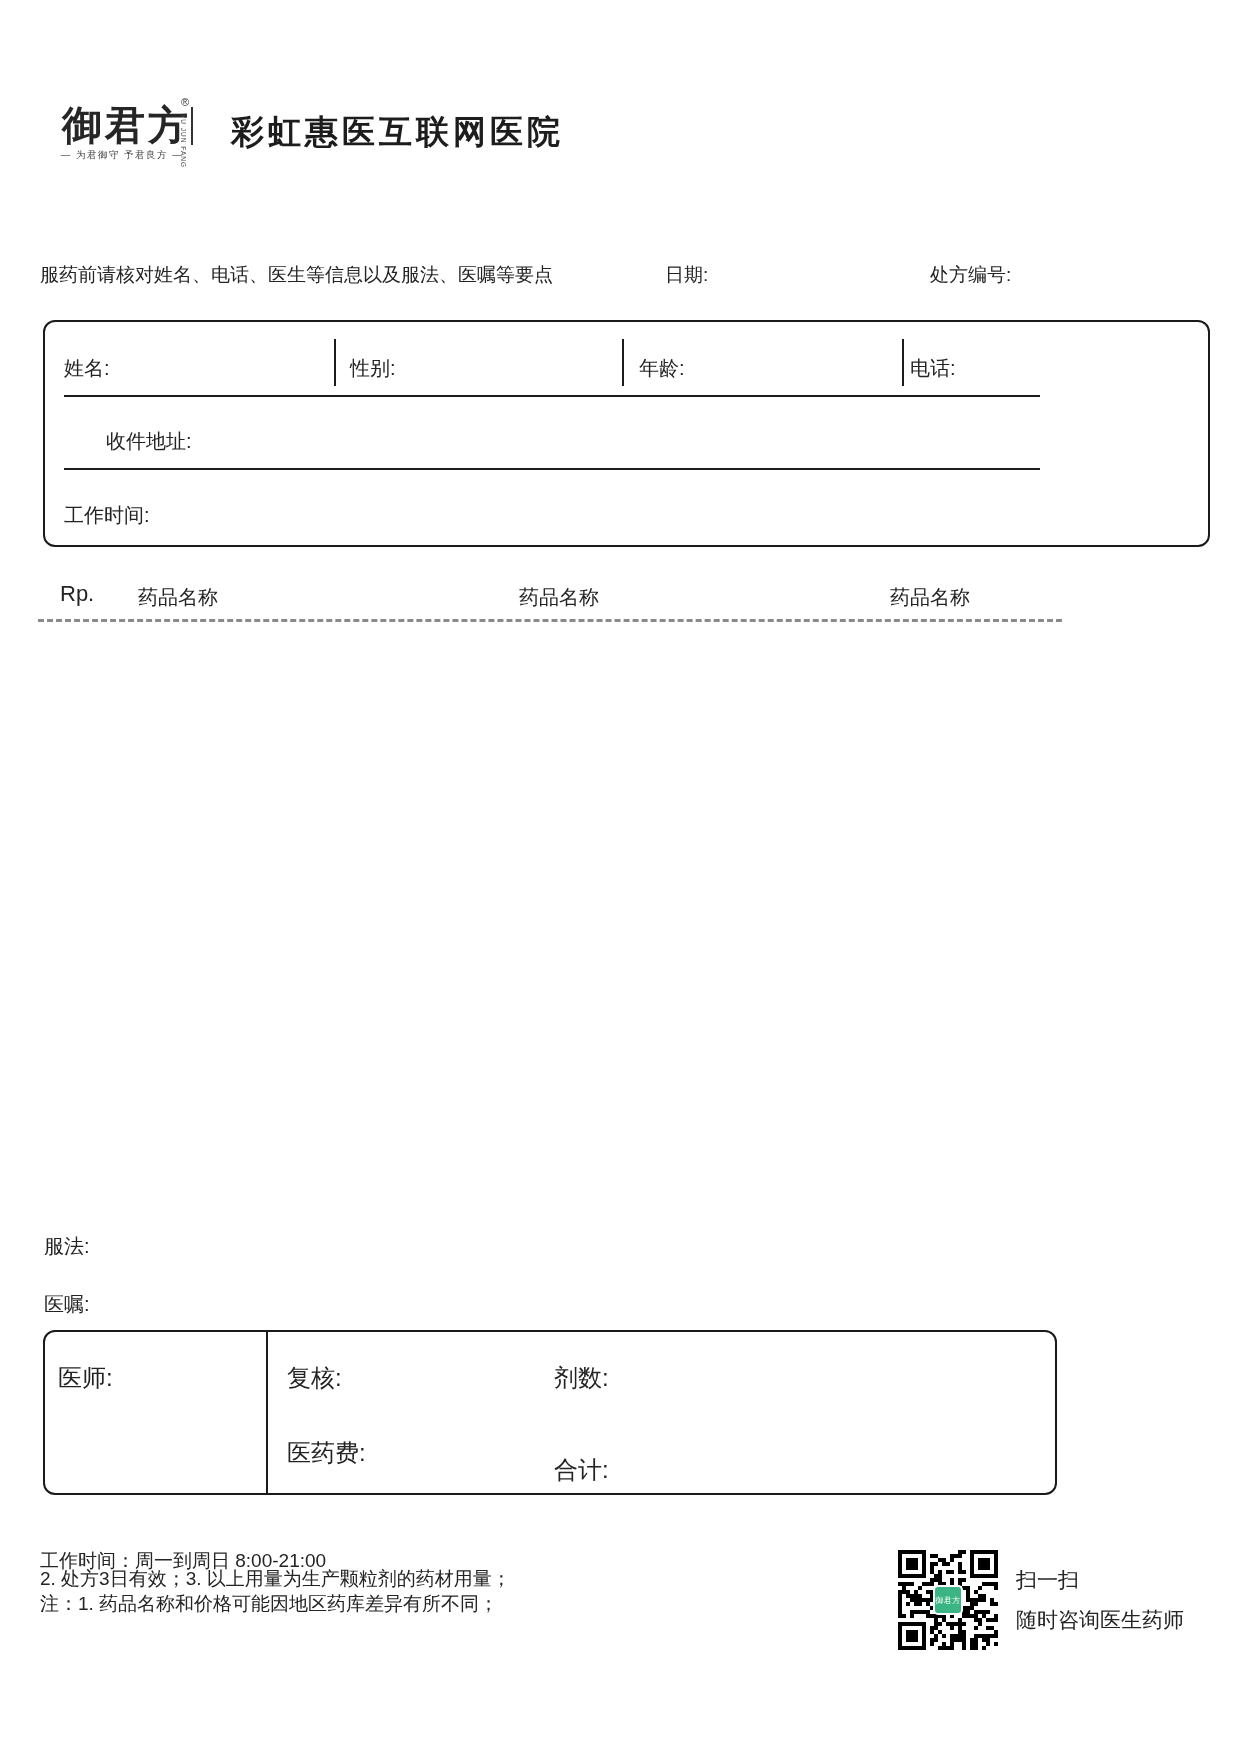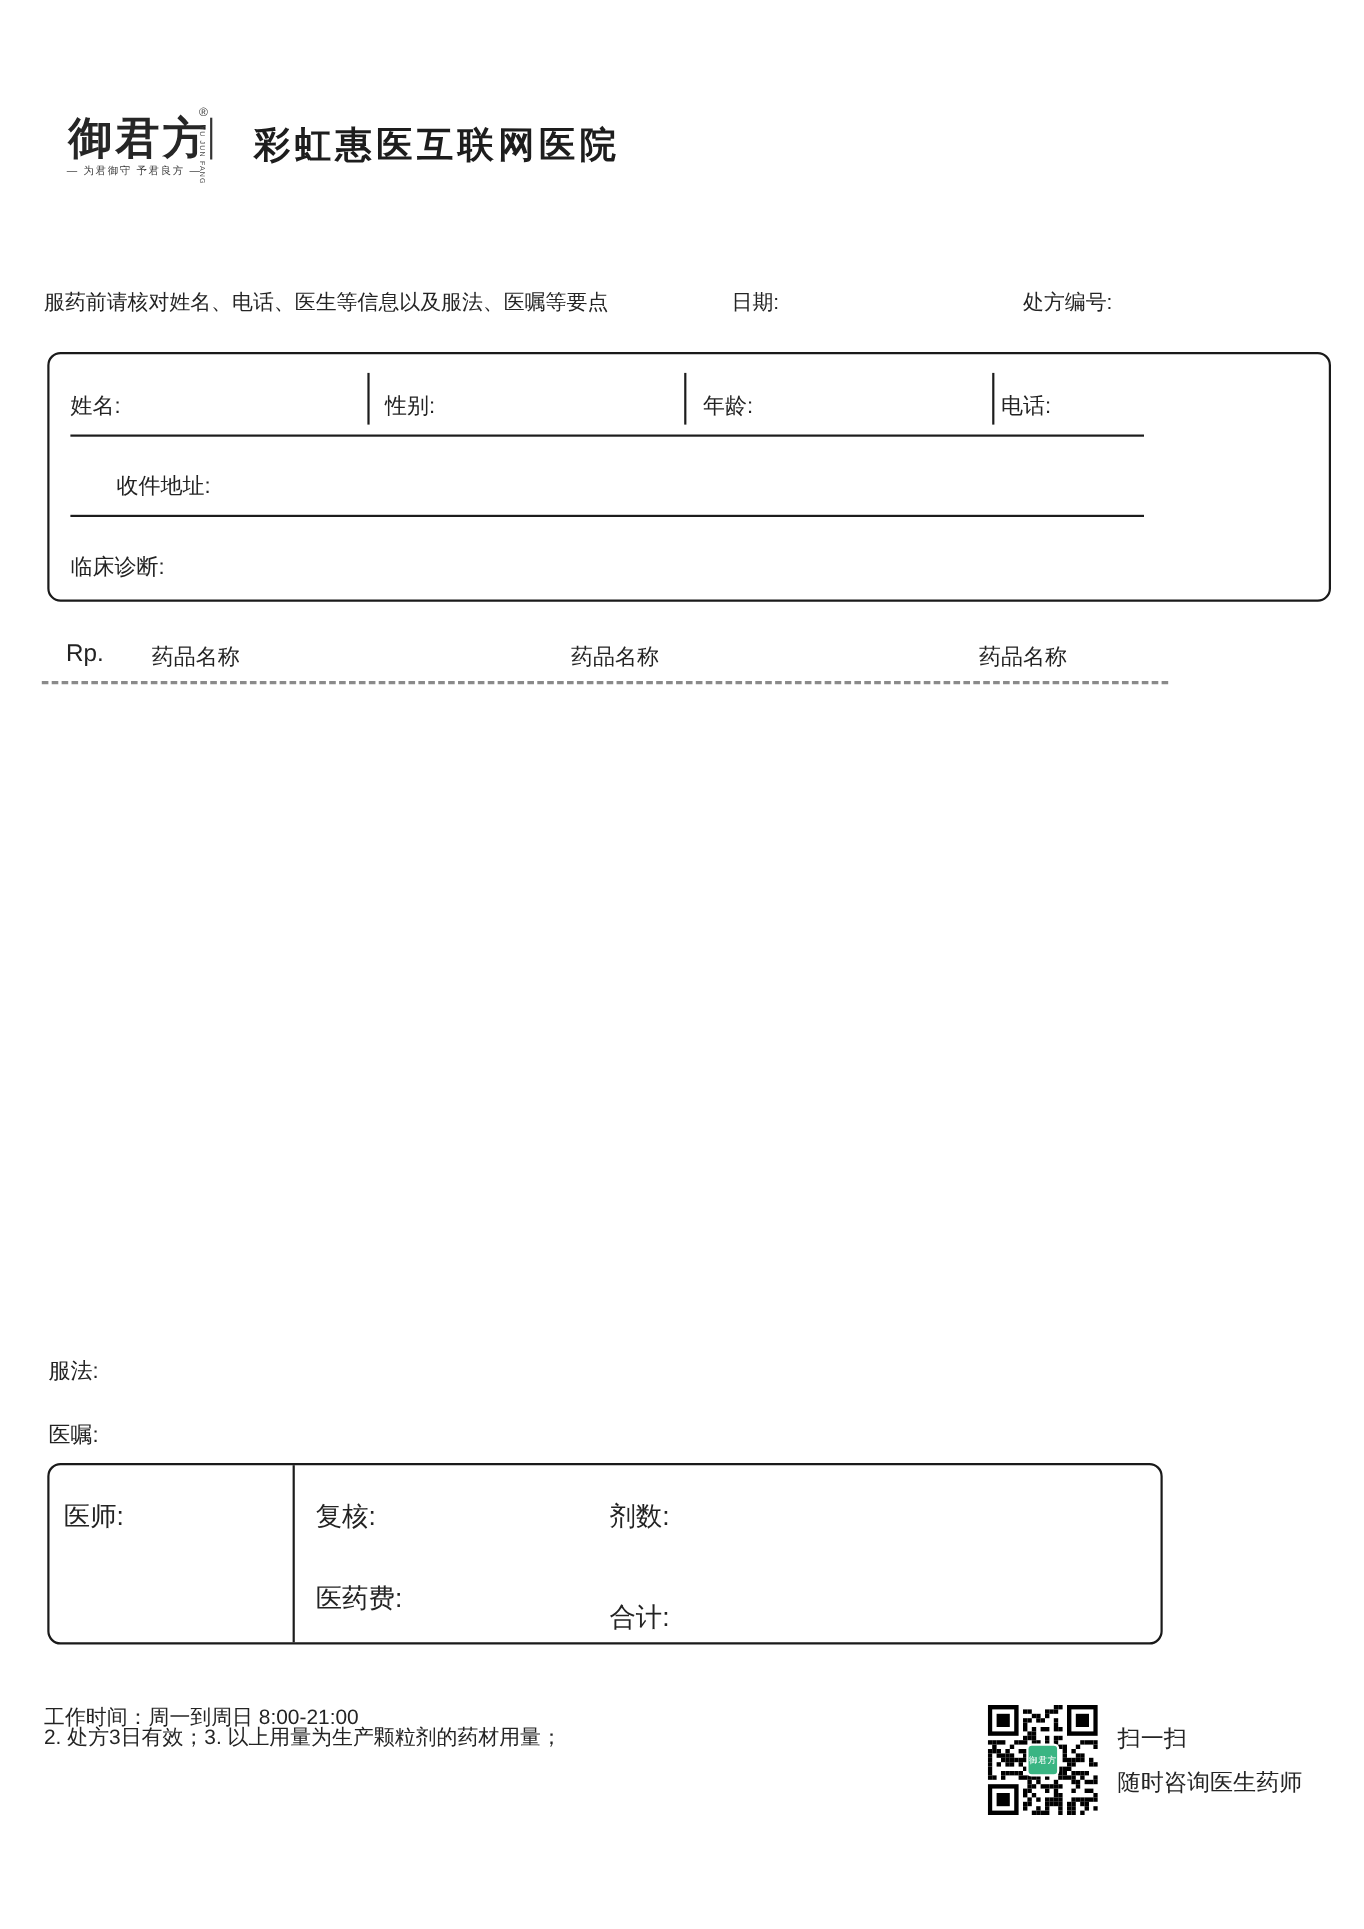--- a/index.html
+++ b/index.html
@@ -120,21 +120,21 @@
     <span class="lbl p-name">姓名:</span>
     <span class="lbl p-gender">性别:</span>
     <span class="lbl p-age">年龄:</span>
     <span class="lbl p-phone">电话:</span>
     <span class="vdiv vdiv1"></span>
     <span class="vdiv vdiv2"></span>
     <span class="vdiv vdiv3"></span>
     <span class="hline hline1"></span>
     <span class="lbl p-address">收件地址:</span>
     <span class="hline hline2"></span>
-    <span class="lbl p-diagnosis">临床诊断:</span>
+    <span class="lbl p-diagnosis">工作时间:</span>
   </div>
 
   <div class="abs rp-label">Rp.</div>
   <div class="drug-h drug-h0">药品名称</div>
   <div class="drug-h drug-h1">药品名称</div>
   <div class="drug-h drug-h2">药品名称</div>
   <div class="abs dash-line"></div>
 
   <div class="abs usage-lbl">服法:</div>
   <div class="abs advice-lbl">医嘱:</div>
@@ -142,20 +142,21 @@
   <div class="abs signoff-box">
     <span class="s-divider"></span>
     <span class="lbl s-physician">医师:</span>
     <span class="lbl s-review">复核:</span>
     <span class="lbl s-doses">剂数:</span>
     <span class="lbl s-fee">医药费:</span>
     <span class="lbl s-total">合计:</span>
   </div>
 
   <div class="foot-line foot-1">工作时间：周一到周日 8:00-21:00</div>
+  <div class="foot-line foot-2">注：1. 药品名称和价格可能因地区药库差异有所不同；</div>
   <div class="foot-line foot-3">2. 处方3日有效；3. 以上用量为生产颗粒剂的药材用量；</div>
 
   <div class="abs qr-wrap">
     <svg id="qr-svg" viewBox="0 0 100 100" xmlns="http://www.w3.org/2000/svg">
         <rect x="0" y="0" width="100" height="100" fill="#ffffff"></rect>
         <rect x="60" y="0" width="4" height="4" fill="#000000"></rect>
         <rect x="64" y="0" width="4" height="4" fill="#000000"></rect>
         <rect x="32" y="4" width="4" height="4" fill="#000000"></rect>
         <rect x="36" y="4" width="4" height="4" fill="#000000"></rect>
         <rect x="52" y="4" width="4" height="4" fill="#000000"></rect>

